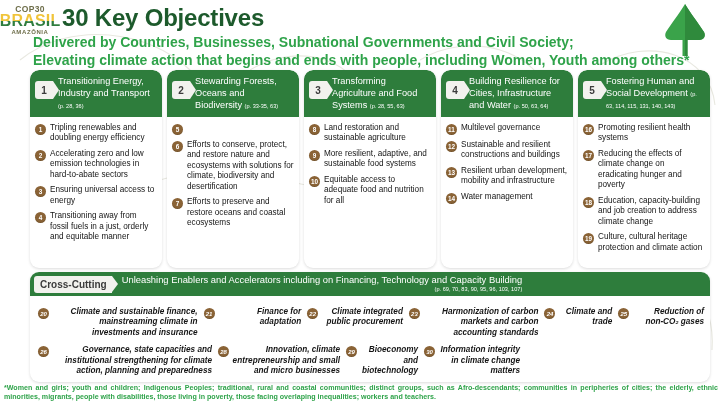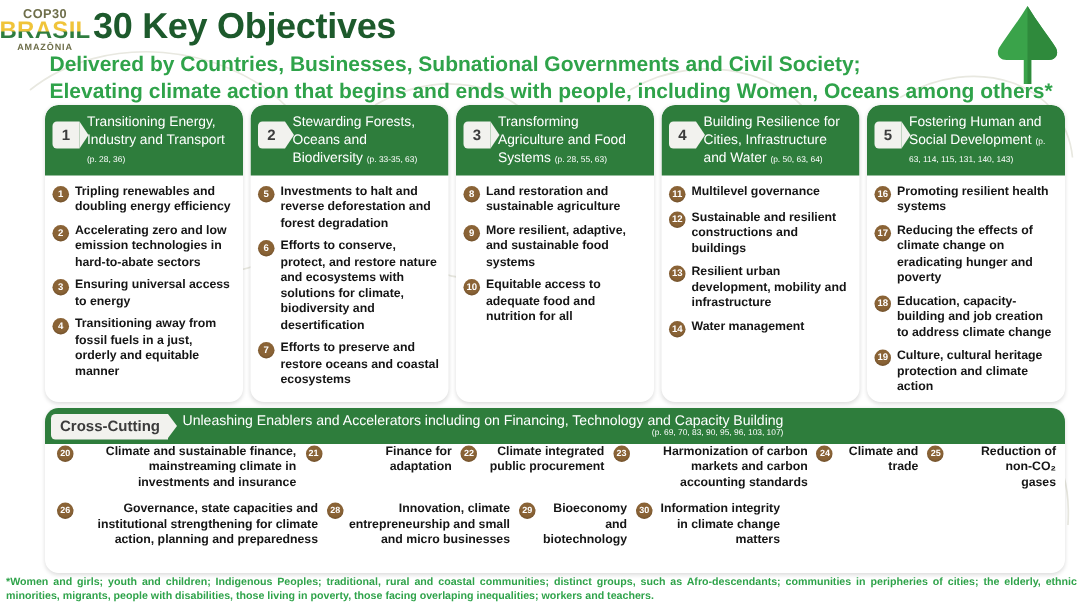--- a/index.html
+++ b/index.html
@@ -67,21 +67,21 @@
   }
   .pillar-pages { font-size: 5.6px; font-weight: 400; white-space: normal; }
   .pillar-body { padding: 6px 5px 4px 5px; display: flex; flex-direction: column; gap: 5px; flex: 1; }
   .obj { display: flex; gap: 4px; align-items: flex-start; }
   .obj-num {
     flex: 0 0 auto; width: 11px; height: 11px; border-radius: 50%;
     background: #8a6336; color: #ffffff; font-size: 6.4px; font-weight: 700;
     display: flex; align-items: center; justify-content: center; margin-top: 1px;
     box-shadow: inset 0 -1px 1px rgba(0,0,0,.15);
   }
-  .obj-text { font-size: 8.2px; font-weight: 700; line-height: 1.28; color: #151515; }
+  .obj-text { font-size: 8.2px; font-weight: 400; line-height: 1.28; color: #151515; }
   
   .crosscut {
     position: absolute; left: 30px; top: 272px; width: 680px; height: 110px;
     background: #ffffff; border-radius: 9px; box-shadow: 0 1px 3px rgba(0,0,0,.14);
     z-index: 2; overflow: hidden; text-align: right;
   }
   .cc-head {
     background: #2e7d3c; color: #ffffff; height: 24px; display: flex; align-items: center;
     gap: 6px; padding-left: 4px;
   }
@@ -90,21 +90,21 @@
     height: 17px; display: flex; align-items: center; padding: 0 5px 0 6px;
     border-radius: 3px 0 0 3px; position: relative;
   }
   .cc-badge::after {
     content: ""; position: absolute; left: 100%; top: 0;
     border-top: 8.5px solid transparent; border-bottom: 8.5px solid transparent;
     border-left: 6px solid #f2f2ee;
   }
   .cc-head-text { font-size: 9.4px; line-height: 1.15; padding-left: 4px; }
   .cc-head-pages { font-size: 5.6px; }
-  .cc-grid { padding: 0 6px 4px 8px; }
+  .cc-grid { padding: 11px 6px 4px 8px; font-style: italic; }
   .cc-row { display: flex; gap: 6px; margin-bottom: 7px; }
   .cc-item { display: flex; gap: 3px; align-items: flex-start; }
   .cc-num {
     flex: 0 0 auto; width: 11px; height: 11px; border-radius: 50%;
     background: #8a6336; color: #ffffff; font-size: 6px; font-weight: 700;
     display: flex; align-items: center; justify-content: center; margin-top: 1px;
     box-shadow: inset 0 -1px 1px rgba(0,0,0,.15);
   }
   .cc-text { font-size: 8.2px; font-weight: 700; line-height: 1.27; color: #151515; }
   
@@ -134,21 +134,21 @@
 
 <div class="header">
   <div class="logo">
     <div class="logo-cop">COP30</div>
     <div class="logo-brasil">BRASIL</div>
     <div class="logo-amaz">AMAZÔNIA</div>
   </div>
   <div class="page-title">30 Key Objectives</div>
   <div class="subtitle">
     <div>Delivered by Countries, Businesses, Subnational Governments and Civil Society;</div>
-    <div>Elevating climate action that begins and ends with people, including Women, Oceans among others*</div>
+    <div>Elevating climate action that begins and ends with people, including Women, Youth among others*</div>
   </div>
   <svg class="tree-mark" viewBox="0 0 54 58">
     <path d="M27 2 C33 12 41 22 46 30 C48 34 46 38 41 38 L13 38 C8 38 6 34 8 30 C13 22 21 12 27 2 Z" fill="#3aa34a"></path>
     <path d="M27 2 C33 12 41 22 46 30 C48 34 46 38 41 38 L27 38 Z" fill="#2f8a3c"></path>
     <rect x="24.5" y="38" width="5" height="16" fill="#3aa34a"></rect>
     <rect x="27" y="38" width="2.5" height="16" fill="#2f8a3c"></rect>
   </svg>
 </div>
 
 <div class="pillars" id="pillars">
@@ -177,21 +177,20 @@
       </div>
     </div>
     <div class="pillar">
       <div class="pillar-head">
         <div class="pillar-badge">2</div>
         <div class="pillar-title"><span>Stewarding Forests, Oceans and Biodiversity</span> <span class="pillar-pages">(p. 33-35, 63)</span></div>
       </div>
       <div class="pillar-body">
         <div class="obj">
           <div class="obj-num">5</div>
-          <div class="obj-text">Investments to halt and reverse deforestation and forest degradation</div>
         </div>
         <div class="obj">
           <div class="obj-num">6</div>
           <div class="obj-text">Efforts to conserve, protect, and restore nature and ecosystems with solutions for climate, biodiversity and desertification</div>
         </div>
         <div class="obj">
           <div class="obj-num">7</div>
           <div class="obj-text">Efforts to preserve and restore oceans and coastal ecosystems</div>
         </div>
       </div>

